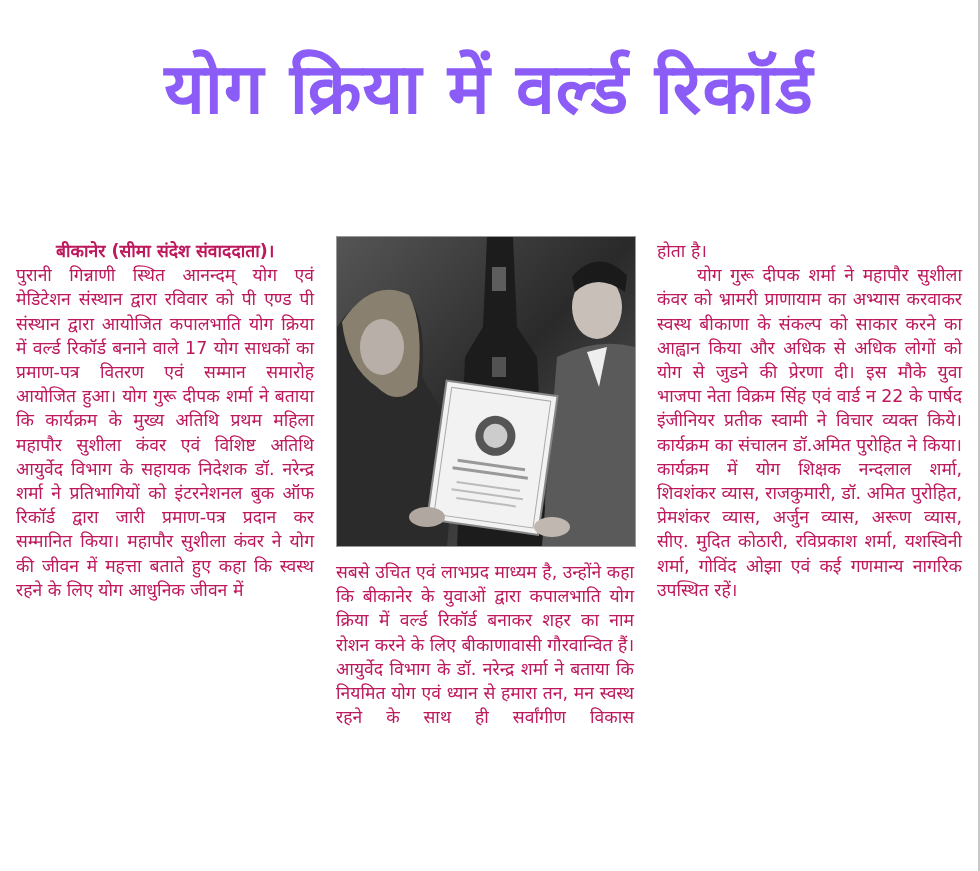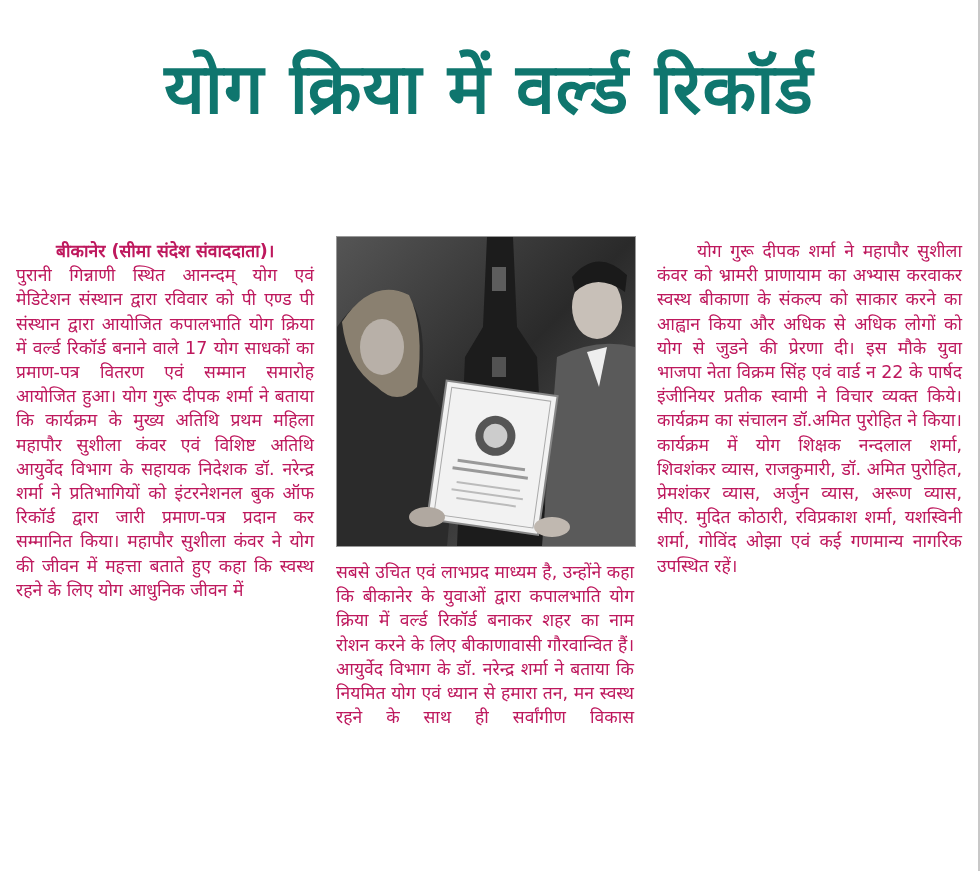--- a/index.html
+++ b/index.html
@@ -1,18 +1,18 @@
 <!DOCTYPE html>
 <html><head>
 <meta charset="utf-8">
 <style>
   html, body { margin:0; padding:0; background:#ffffff; }
   body { width:980px; height:871px; position:relative; overflow:hidden; font-family:"DejaVu Sans", sans-serif; color:#1a1a1a; }
   .page { position:absolute; left:0; top:0; width:978px; height:871px; background:#fff; border-right:2px solid #c8c8c8; }
-  .headline { position:absolute; left:0; top:18px; width:978px; text-align:center; font-family:"DejaVu Sans", sans-serif; font-weight:bold; color:#0f766e; }
+  .headline { position:absolute; left:0; top:18px; width:978px; text-align:center; font-family:"DejaVu Sans", sans-serif; font-weight:bold; color:#8b5cf6; }
   .headline .line { display:block; font-size:70px; line-height:100px; letter-spacing:1px; }
   .col { position:absolute; font-size:17.5px; line-height:24.2px; text-align:justify; text-align-last:justify; color:#be185d; }
   .col p { margin:0; }
   .col .last { text-align-last:left; }
   .col1 { left:16px; top:239px; width:298px; }
   .col2 { left:336px; top:560px; width:298px; }
   .col3 { left:657px; top:239px; width:305px; }
   .dateline { font-weight:bold; }
   .indent { text-indent:40px; }
   .photo { position:absolute; left:336px; top:236px; width:298px; height:309px; background:#3a3a3a; overflow:hidden; border:1px solid #999; }
@@ -70,16 +70,17 @@
       <ellipse cx="90" cy="280" rx="18" ry="10" fill="#b0a8a0"></ellipse>
       <ellipse cx="215" cy="290" rx="18" ry="10" fill="#c0b8b0"></ellipse>
     </svg>
   </div>
 
   <div class="col col2">
     <p>सबसे उचित एवं लाभप्रद माध्यम है, उन्होंने कहा कि बीकानेर के युवाओं द्वारा कपालभाति योग क्रिया में वर्ल्ड रिकॉर्ड बनाकर शहर का नाम रोशन करने के लिए बीकाणावासी गौरवान्वित हैं। आयुर्वेद विभाग के डॉ. नरेन्द्र शर्मा ने बताया कि नियमित योग एवं ध्यान से हमारा तन, मन स्वस्थ रहने के साथ ही सर्वांगीण विकास</p>
   </div>
 
   <div class="col col3">
+    <p class="last">होता है।</p>
     <p class="last indent">योग गुरू दीपक शर्मा ने महापौर सुशीला कंवर को भ्रामरी प्राणायाम का अभ्यास करवाकर स्वस्थ बीकाणा के संकल्प को साकार करने का आह्वान किया और अधिक से अधिक लोगों को योग से जुडने की प्रेरणा दी। इस मौके युवा भाजपा नेता विक्रम सिंह एवं वार्ड न 22 के पार्षद इंजीनियर प्रतीक स्वामी ने विचार व्यक्त किये। कार्यक्रम का संचालन डॉ.अमित पुरोहित ने किया। कार्यक्रम में योग शिक्षक नन्दलाल शर्मा, शिवशंकर व्यास, राजकुमारी, डॉ. अमित पुरोहित, प्रेमशंकर व्यास, अर्जुन व्यास, अरूण व्यास, सीए. मुदित कोठारी, रविप्रकाश शर्मा, यशस्विनी शर्मा, गोविंद ओझा एवं कई गणमान्य नागरिक उपस्थित रहें।</p>
   </div>
 
 </div>
 
 </body></html>

